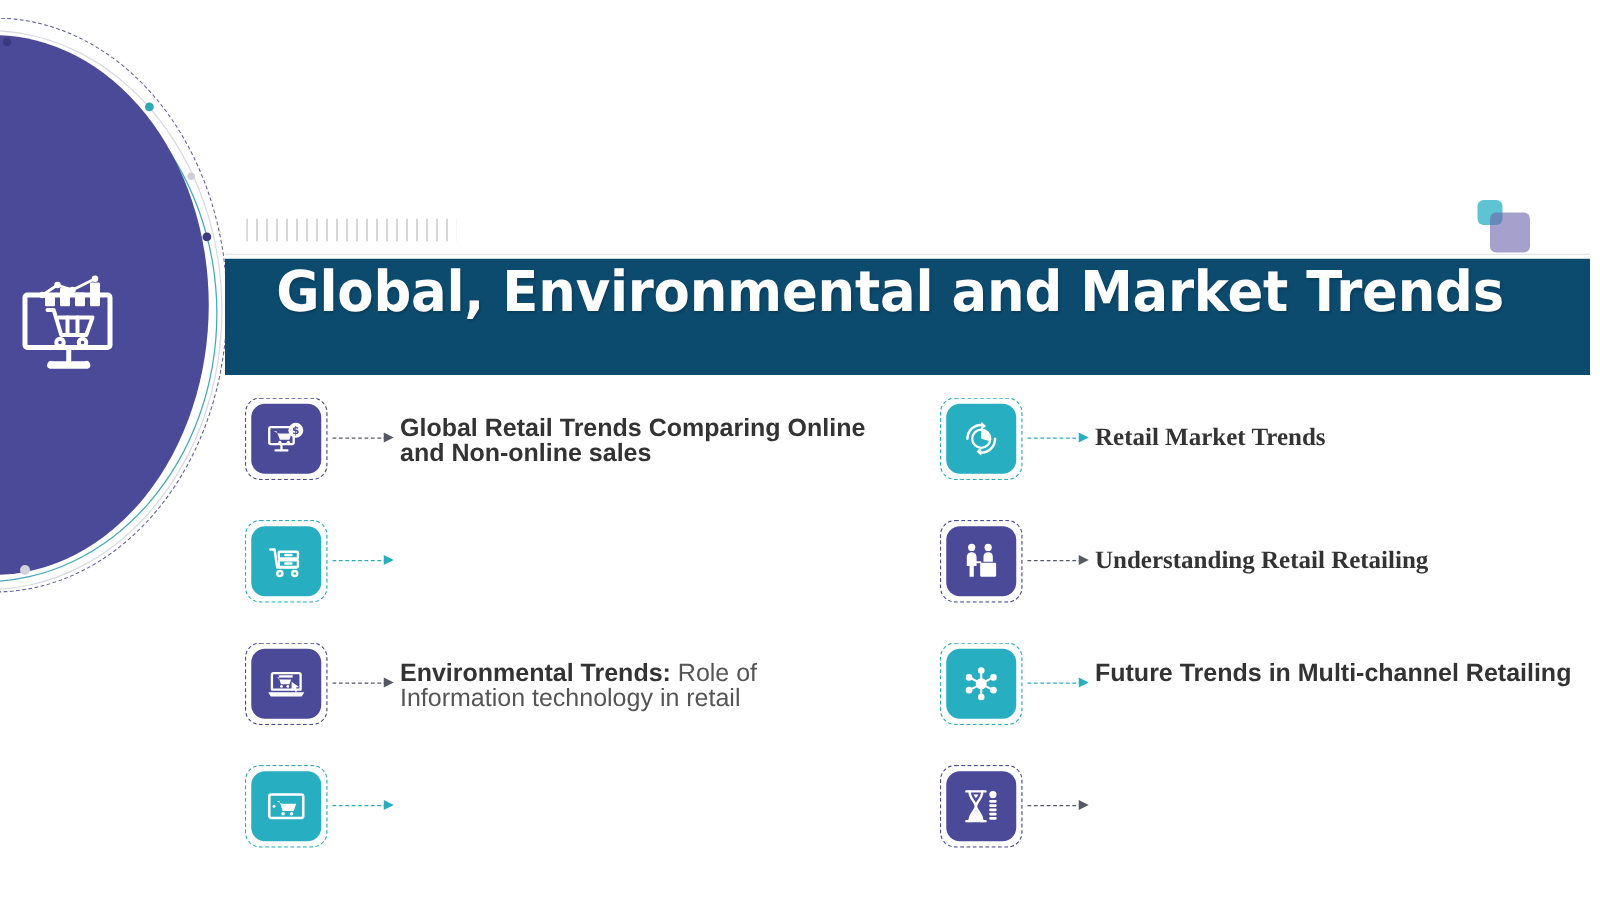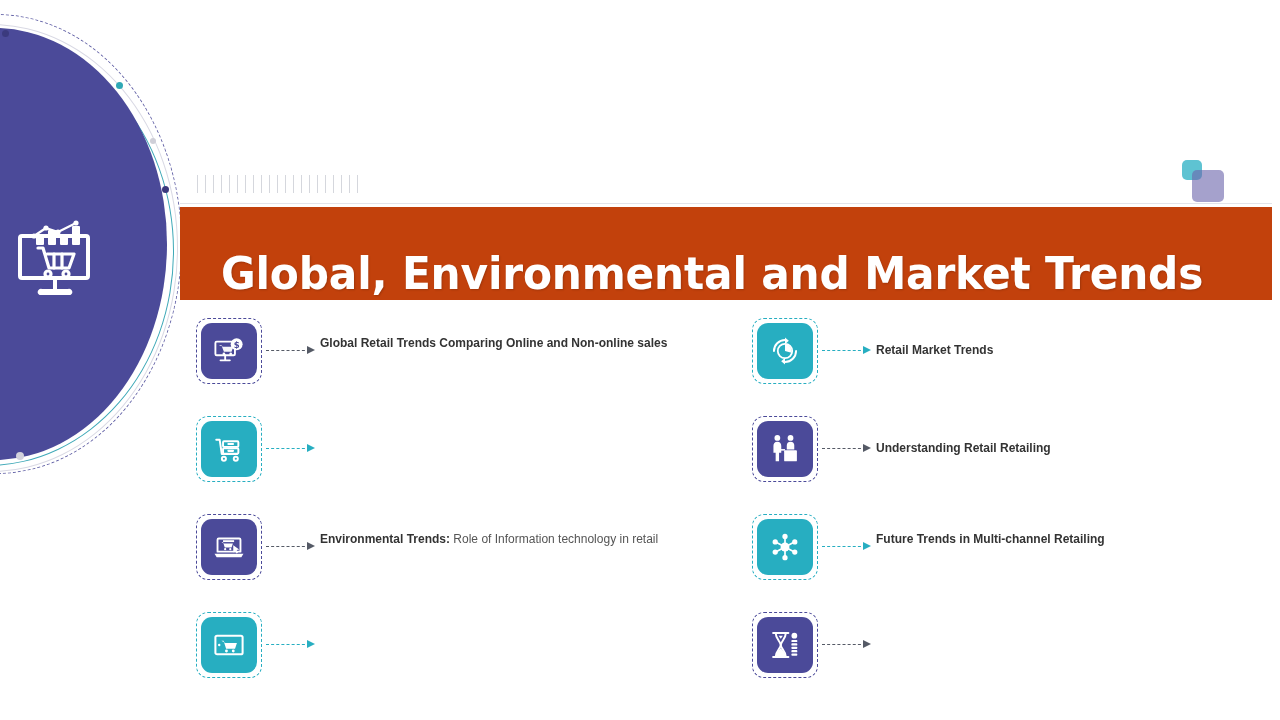--- a/index.html
+++ b/index.html
@@ -117,23 +117,23 @@
     border-radius: 5px;
     background: rgba(110,104,172,0.62);
   }
 
   .title-bar {
     position: absolute;
     left: 180px;
     top: 207px;
     width: 1092px;
     height: 93px;
-    background: #c2410c;
+    background: #0c4a6e;
     display: flex;
-    align-items: flex-end;
+    align-items: flex-start;
   }
   .title-text {
     margin-left: 41px;
     color: #ffffff;
     font-size: 45px;
     font-weight: bold;
     letter-spacing: -0.2px;
     white-space: nowrap;
     text-shadow: 1px 1px 2px rgba(0,0,0,0.18);
     font-family: "DejaVu Sans", sans-serif;
@@ -205,28 +205,28 @@
     width: 0; height: 0;
     border-top: 4.5px solid transparent;
     border-bottom: 4.5px solid transparent;
     border-left: 8px solid #555a66;
   }
   .conn-head.teal { border-left-color: #27aec1; }
 
   .label {
     flex: 1 1 auto;
     padding-top: 16px;
-    font-size: 12px;
+    font-size: 20px;
     line-height: 19.5px;
     color: #3d3d3d;
     font-family: "Liberation Sans", sans-serif;
   }
   .label .b { font-weight: bold; color: #333333; }
   .label .n { font-weight: normal; color: #555555; }
-  .label.single { padding-top: 23px; }
+  .label.single { padding-top: 23px; font-family: Liberation Serif, serif; }
 </style>
 </head>
 <body>
 
 <div class="left-deco">
   <div class="gray-arc"></div>
   <div class="dashed-arc"></div>
   <div class="teal-arc"></div>
 
   <div class="purple-circle">

